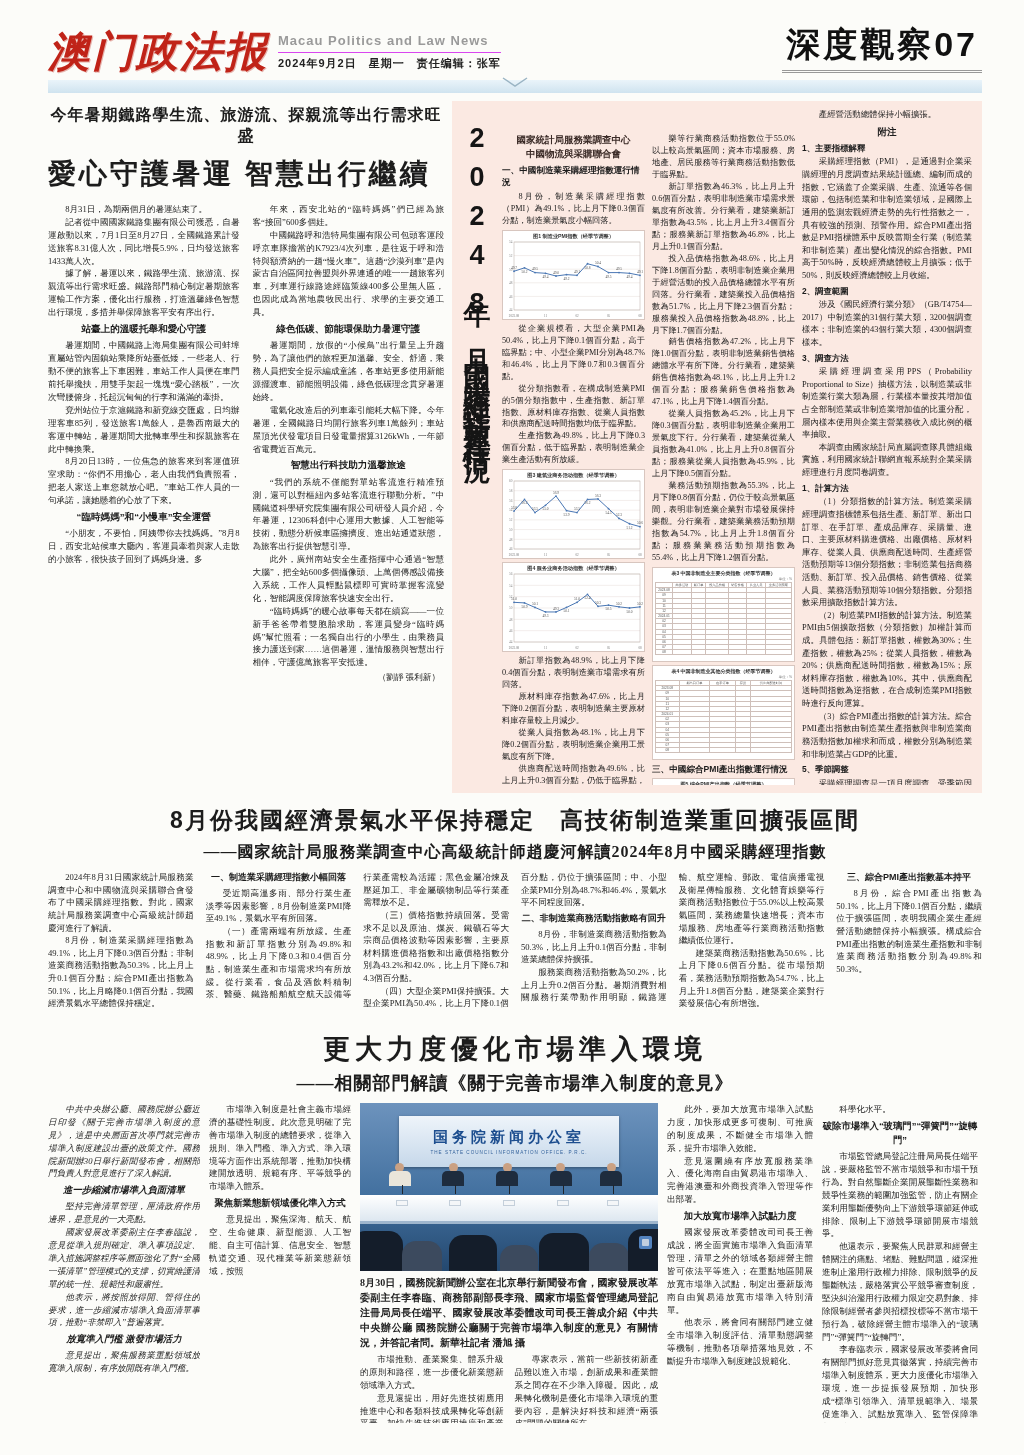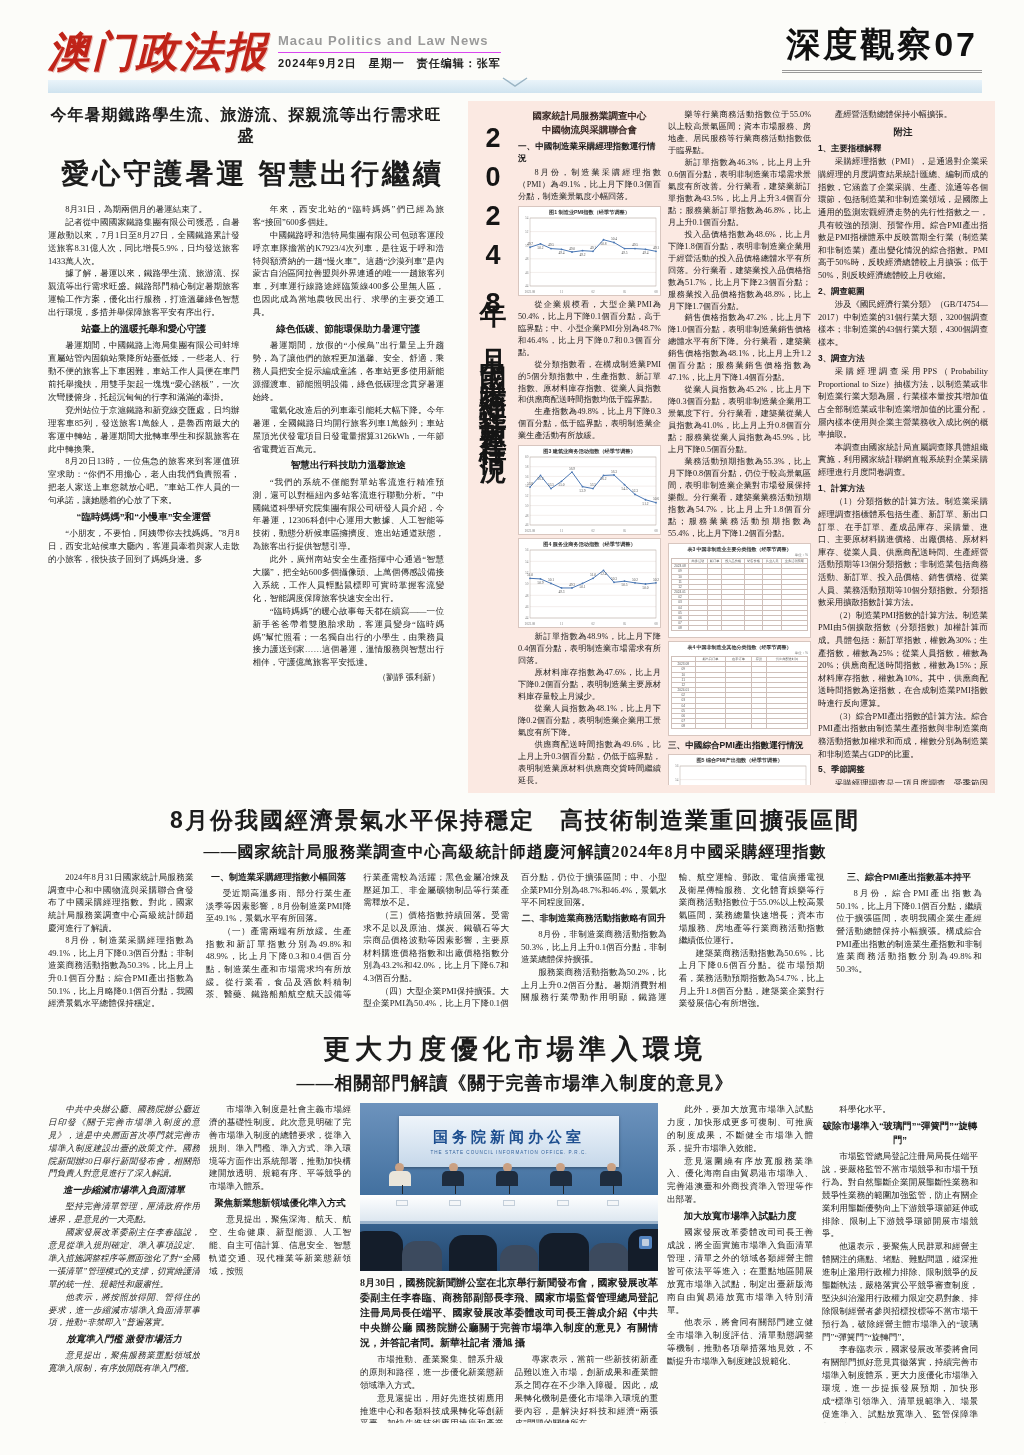--- a/index.html
+++ b/index.html
@@ -18,34 +18,34 @@
   .section-label{font-family:"Liberation Sans",sans-serif;font-weight:bold;font-size:34px;color:#111;
             letter-spacing:3px;border-bottom:3px double #999;padding:0 4px 2px 4px;}
   .band{margin-top:7px;height:13px;background:linear-gradient(180deg,#eaf4fa,#cfe3ef);position:relative;}
   .band svg{position:absolute;left:50%;top:-4px;transform:translateX(-50%);}
   
   .para{margin:0;text-indent:2em;text-align:justify;}
   .sub{margin:3px 0;font-family:"Liberation Sans",sans-serif;font-weight:bold;text-align:center;text-indent:0;}
   .sec{margin:2px 0;font-family:"Liberation Sans",sans-serif;font-weight:bold;text-indent:0;}
   .byl{margin:2px 0 0;text-indent:0;text-align:right;padding-right:4px;}
   
-  .top{display:flex;gap:24px;margin-top:8px;height:692px;}
+  .top{display:flex;gap:8px;margin-top:8px;height:692px;}
   .art1{width:396px;flex:none;display:flex;flex-direction:column;}
   .art1 .kicker{font-family:"Liberation Sans",sans-serif;font-weight:bold;font-size:16px;
                 text-align:center;letter-spacing:1px;margin-top:4px;}
-  .art1 h1{font-family:"Liberation Sans",sans-serif;font-size:28px;margin:8px 0 10px;text-align:right;
+  .art1 h1{font-family:"Liberation Sans",sans-serif;font-size:28px;margin:8px 0 10px;text-align:left;
            letter-spacing:3px;font-weight:bold;}
   .art1-cols{display:flex;gap:13px;flex:1;overflow:hidden;font-size:8.6px;line-height:1.5;}
   .art1-col{width:50%;overflow:hidden;}
   .art1 .sub{font-size:9.6px;}
   
   .pink{flex:1;background:#fbe9e2;display:flex;gap:7px;padding:8px 7px;box-sizing:border-box;}
   .vtitle{writing-mode:vertical-rl;text-orientation:upright;font-family:"Liberation Sans",sans-serif;
           font-weight:bold;font-size:27px;letter-spacing:9px;color:#151515;flex:none;padding-top:14px;}
-  .pmi-col{width:143px;flex:none;font-size:8.2px;line-height:1.46;overflow:hidden;}
+  .pmi-col{width:143px;flex:none;font-size:8.2px;line-height:1.46;overflow:hidden;margin-top:24px;}
   .orghead{font-family:"Liberation Sans",sans-serif;font-weight:bold;font-size:9.5px;text-align:center;
            color:#3a2a26;margin-bottom:3px;}
   .pmi-col .sec{font-size:8.6px;}
   .fig{height:88px;margin:3px 0;background:#fff;border:0.5px solid #d8c6bf;}
   .fig-t{height:95px;margin:3px 0;background:#fff;border:0.5px solid #d8c6bf;padding:2px 2px 0;box-sizing:border-box;overflow:hidden;}
   .fig-t .tt{font-size:5px;font-weight:bold;text-align:center;font-family:"Liberation Sans",sans-serif;color:#333;}
   .fig-t .tu{font-size:3.4px;text-align:right;color:#777;font-family:"Liberation Sans",sans-serif;}
   .fig-t table{width:100%;border-collapse:collapse;}
   .fig-t th,.fig-t td{border:0.5px solid #cfc0ba;font-size:3.2px;line-height:1.3;padding:0 1px;
                       font-family:"Liberation Sans",sans-serif;color:#555;text-align:center;font-weight:normal;}

